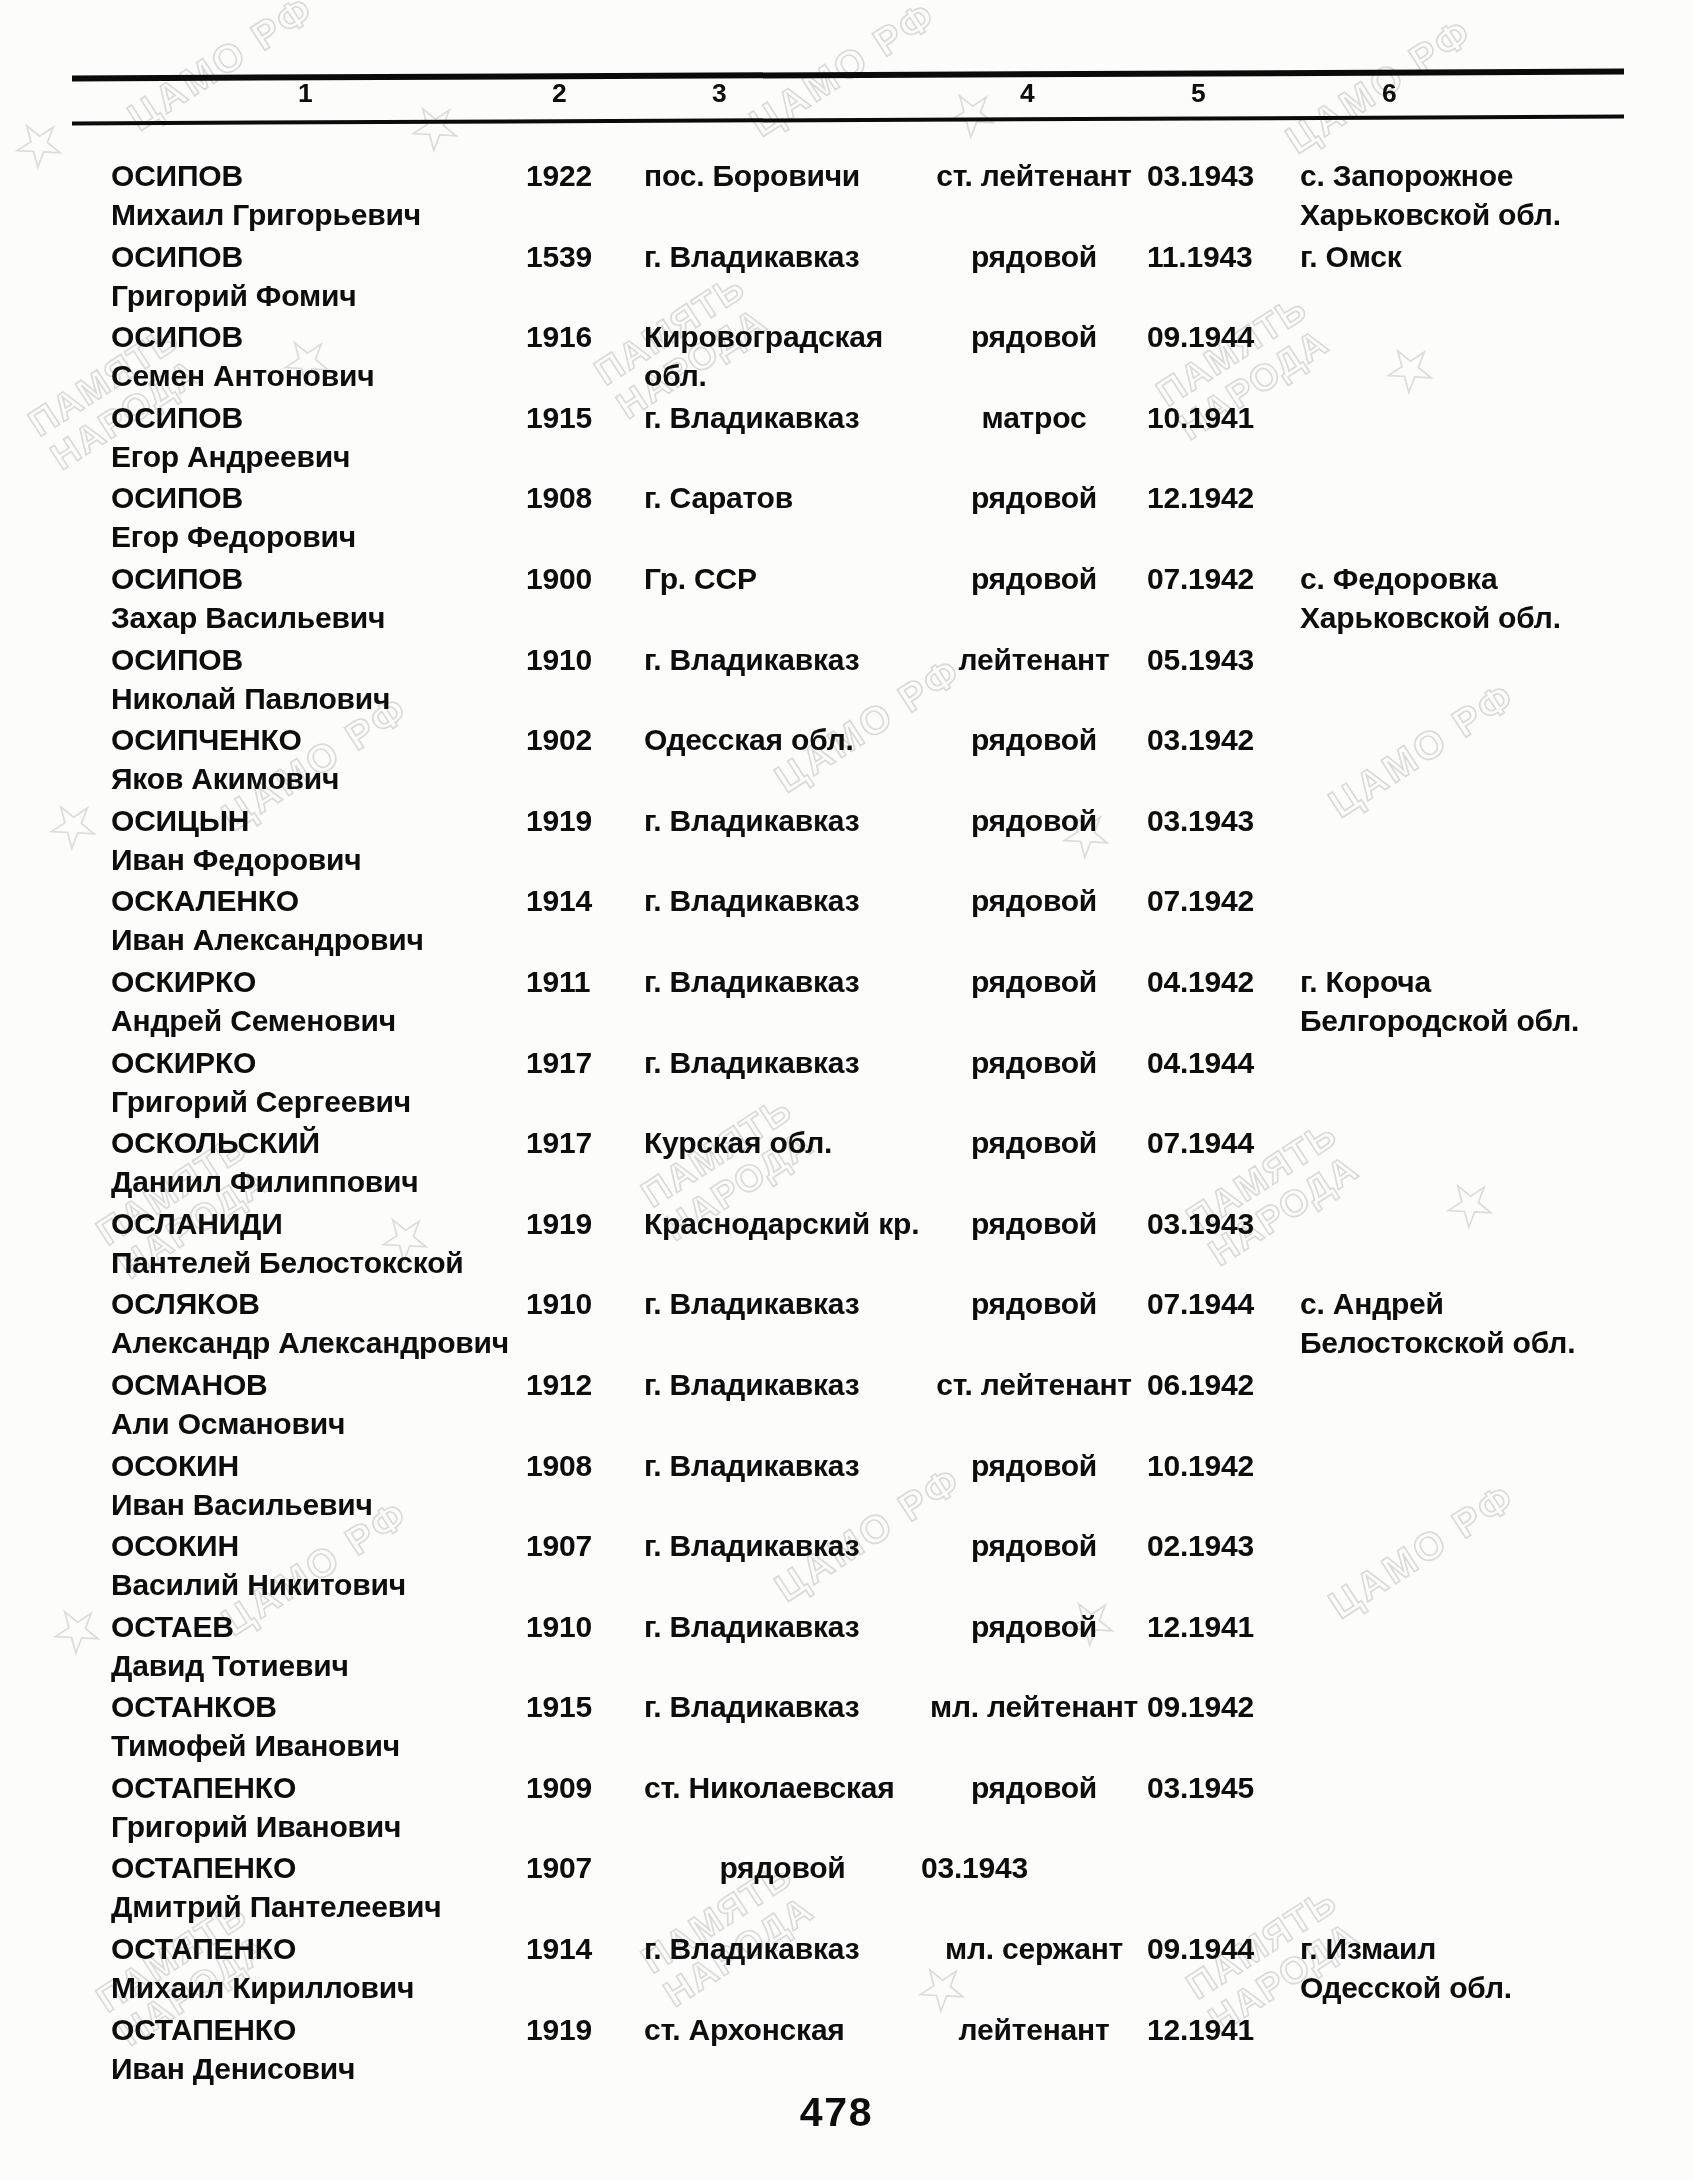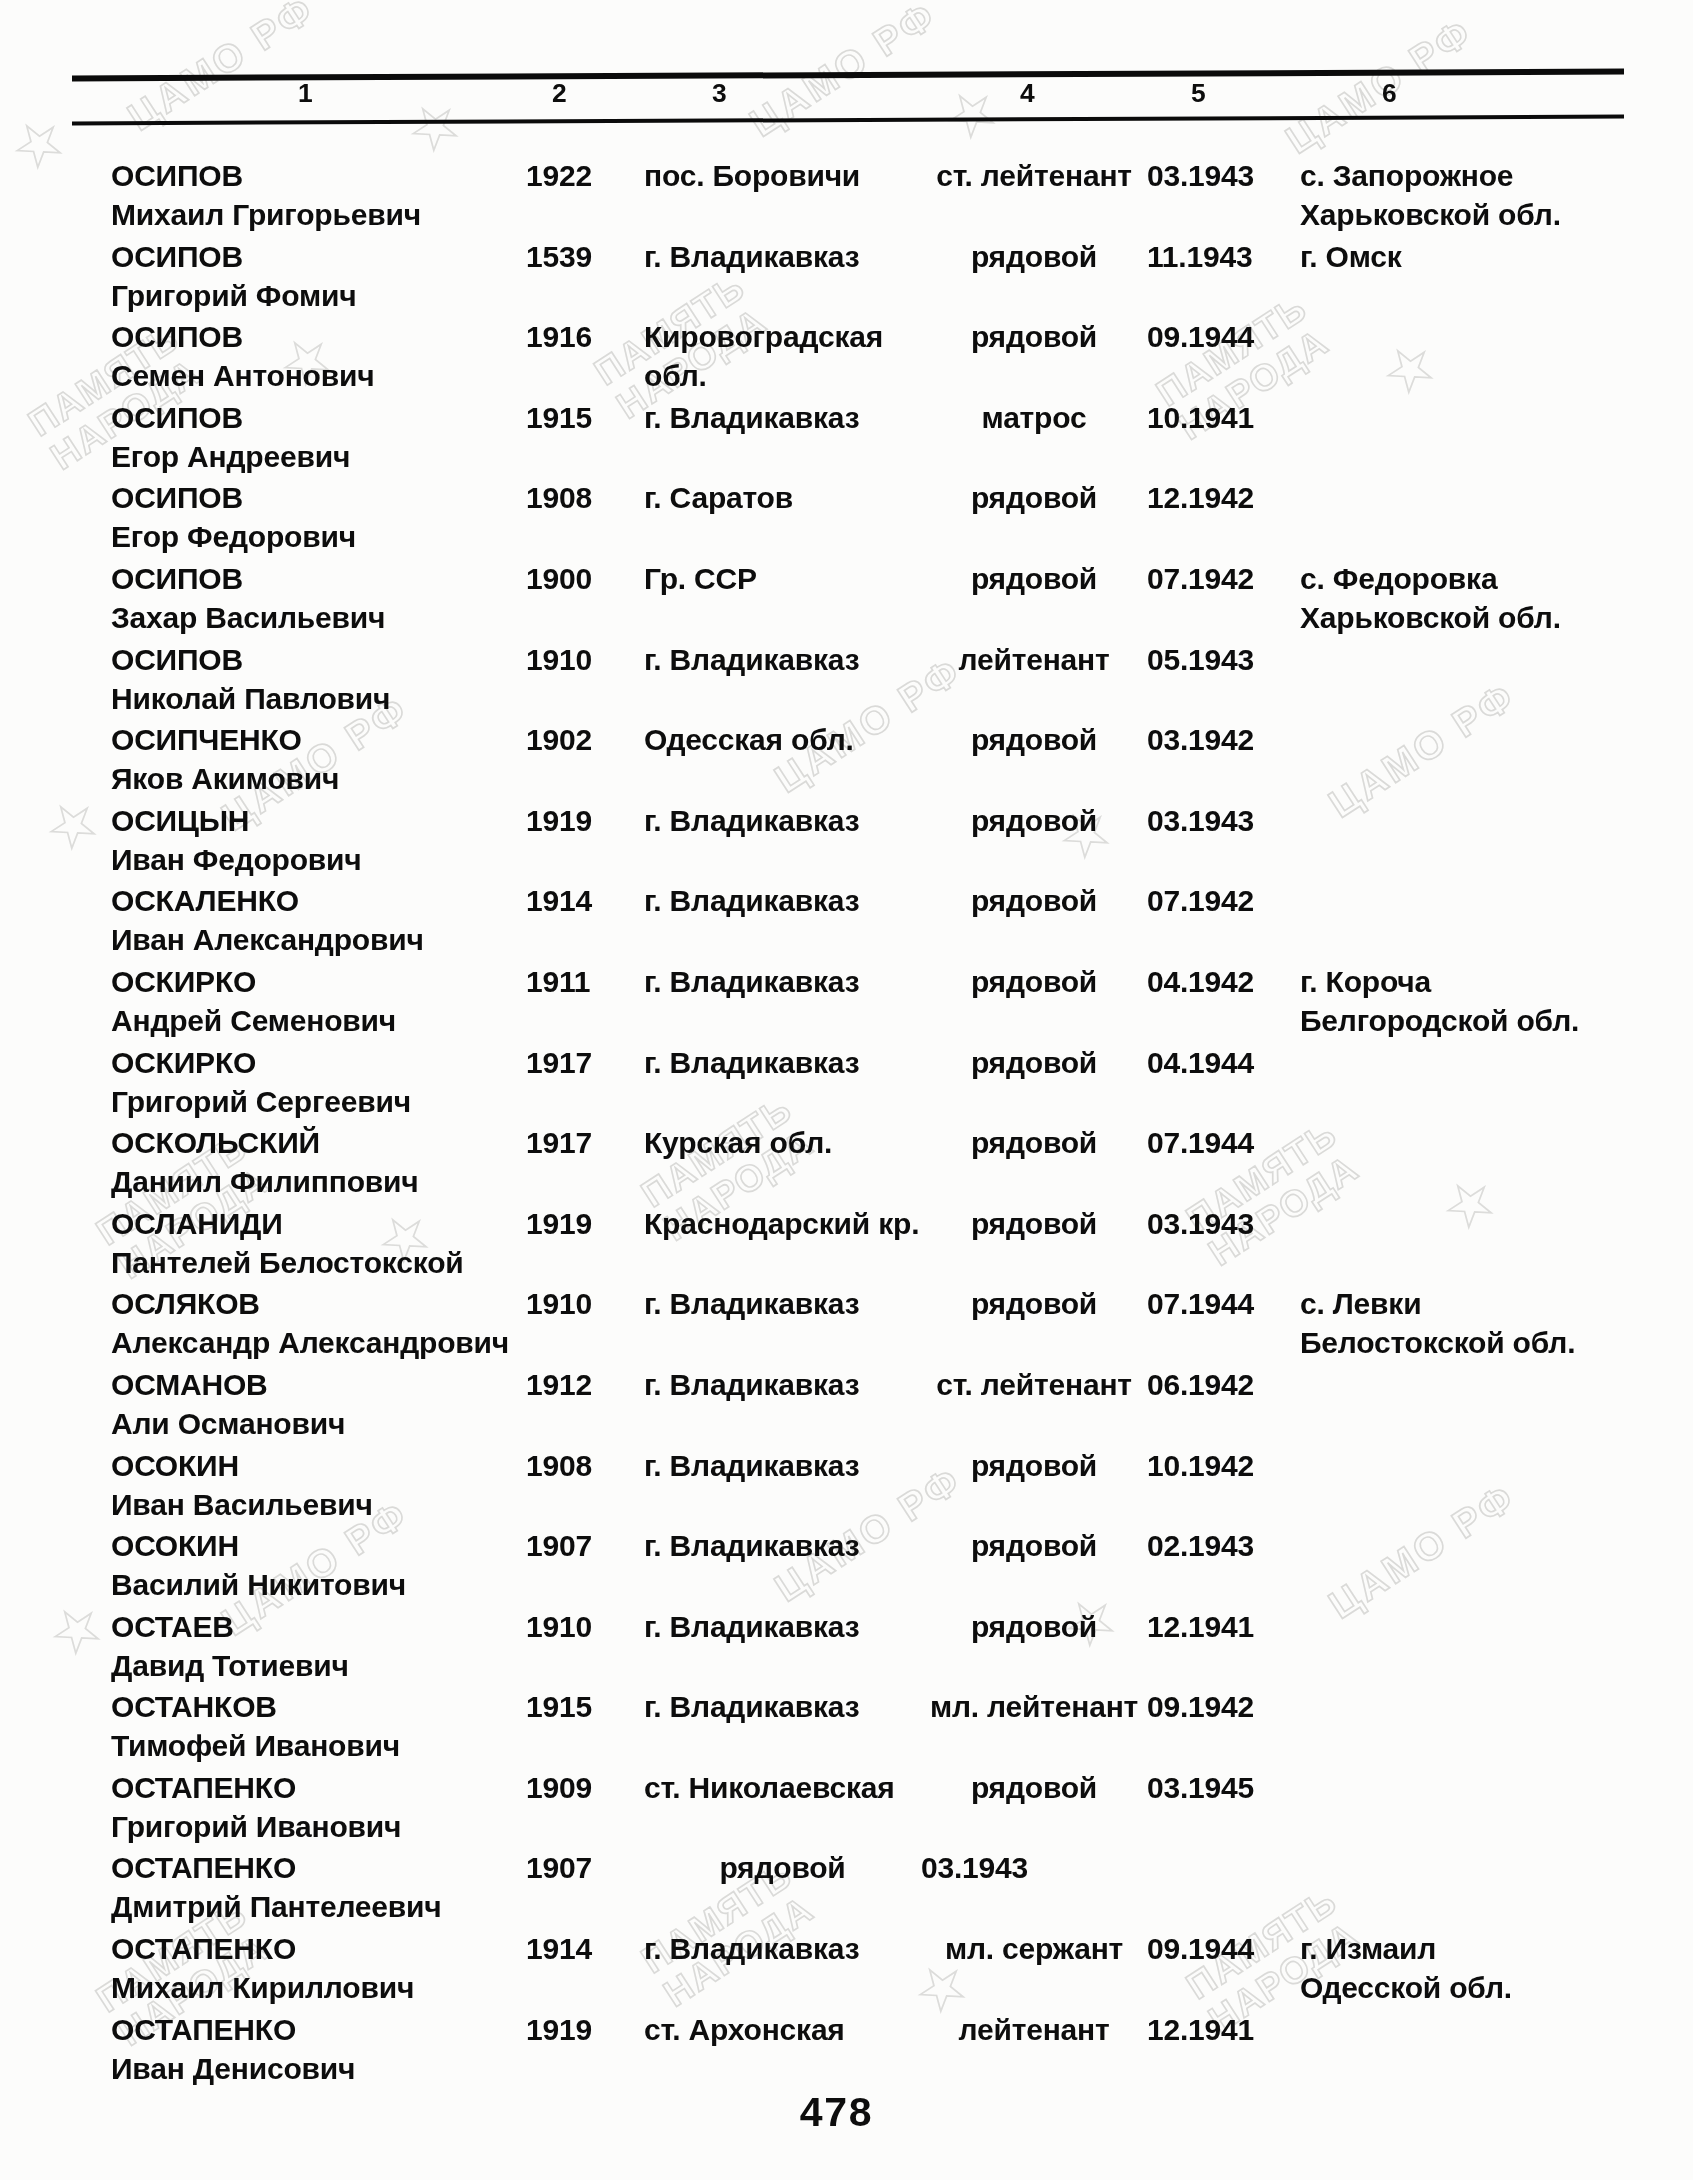--- a/index.html
+++ b/index.html
@@ -263,21 +263,21 @@
       <div class="cell"></div>
     </div>
 
     <div class="row">
       <div class="cell">ОСЛЯКОВ
 Александр Александрович</div>
       <div class="cell">1910</div>
       <div class="cell">г. Владикавказ</div>
       <div class="cell rank">рядовой</div>
       <div class="cell">07.1944</div>
-      <div class="cell">с. Левки
+      <div class="cell">с. Андрей
 Белостокской обл.</div>
     </div>
 
     <div class="row">
       <div class="cell">ОСМАНОВ
 Али Османович</div>
       <div class="cell">1912</div>
       <div class="cell">г. Владикавказ</div>
       <div class="cell rank">ст. лейтенант</div>
       <div class="cell">06.1942</div>

